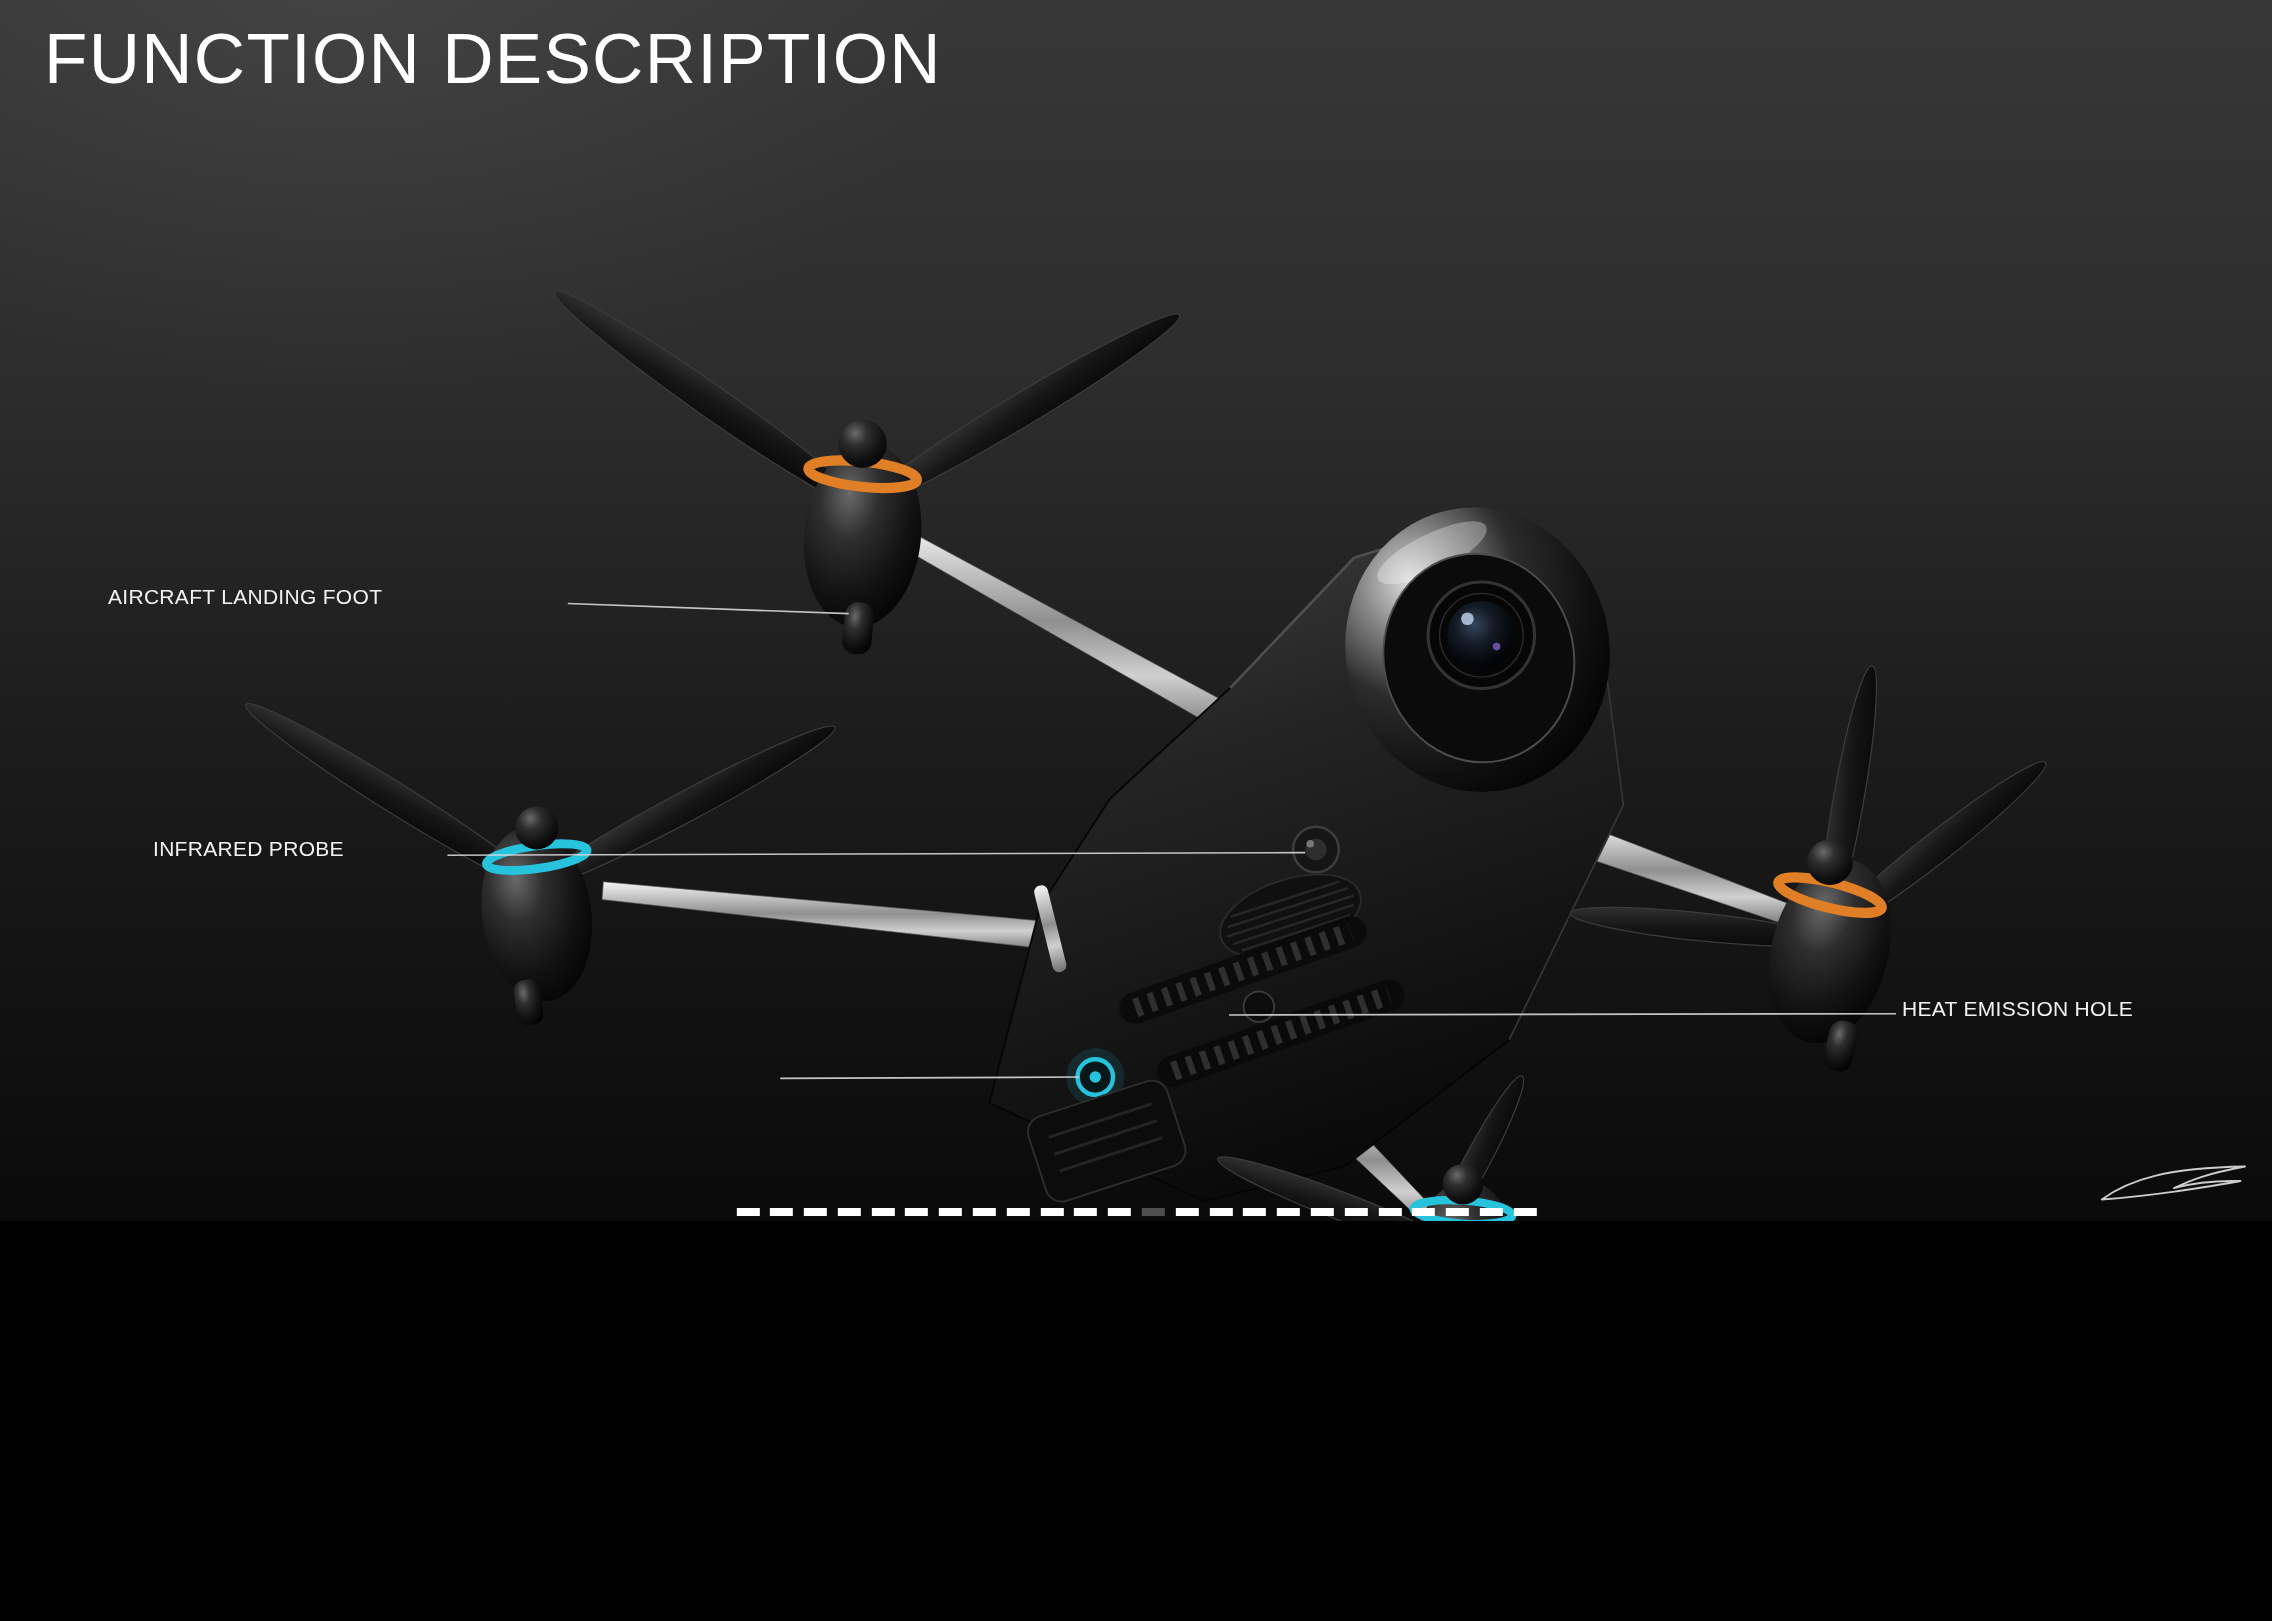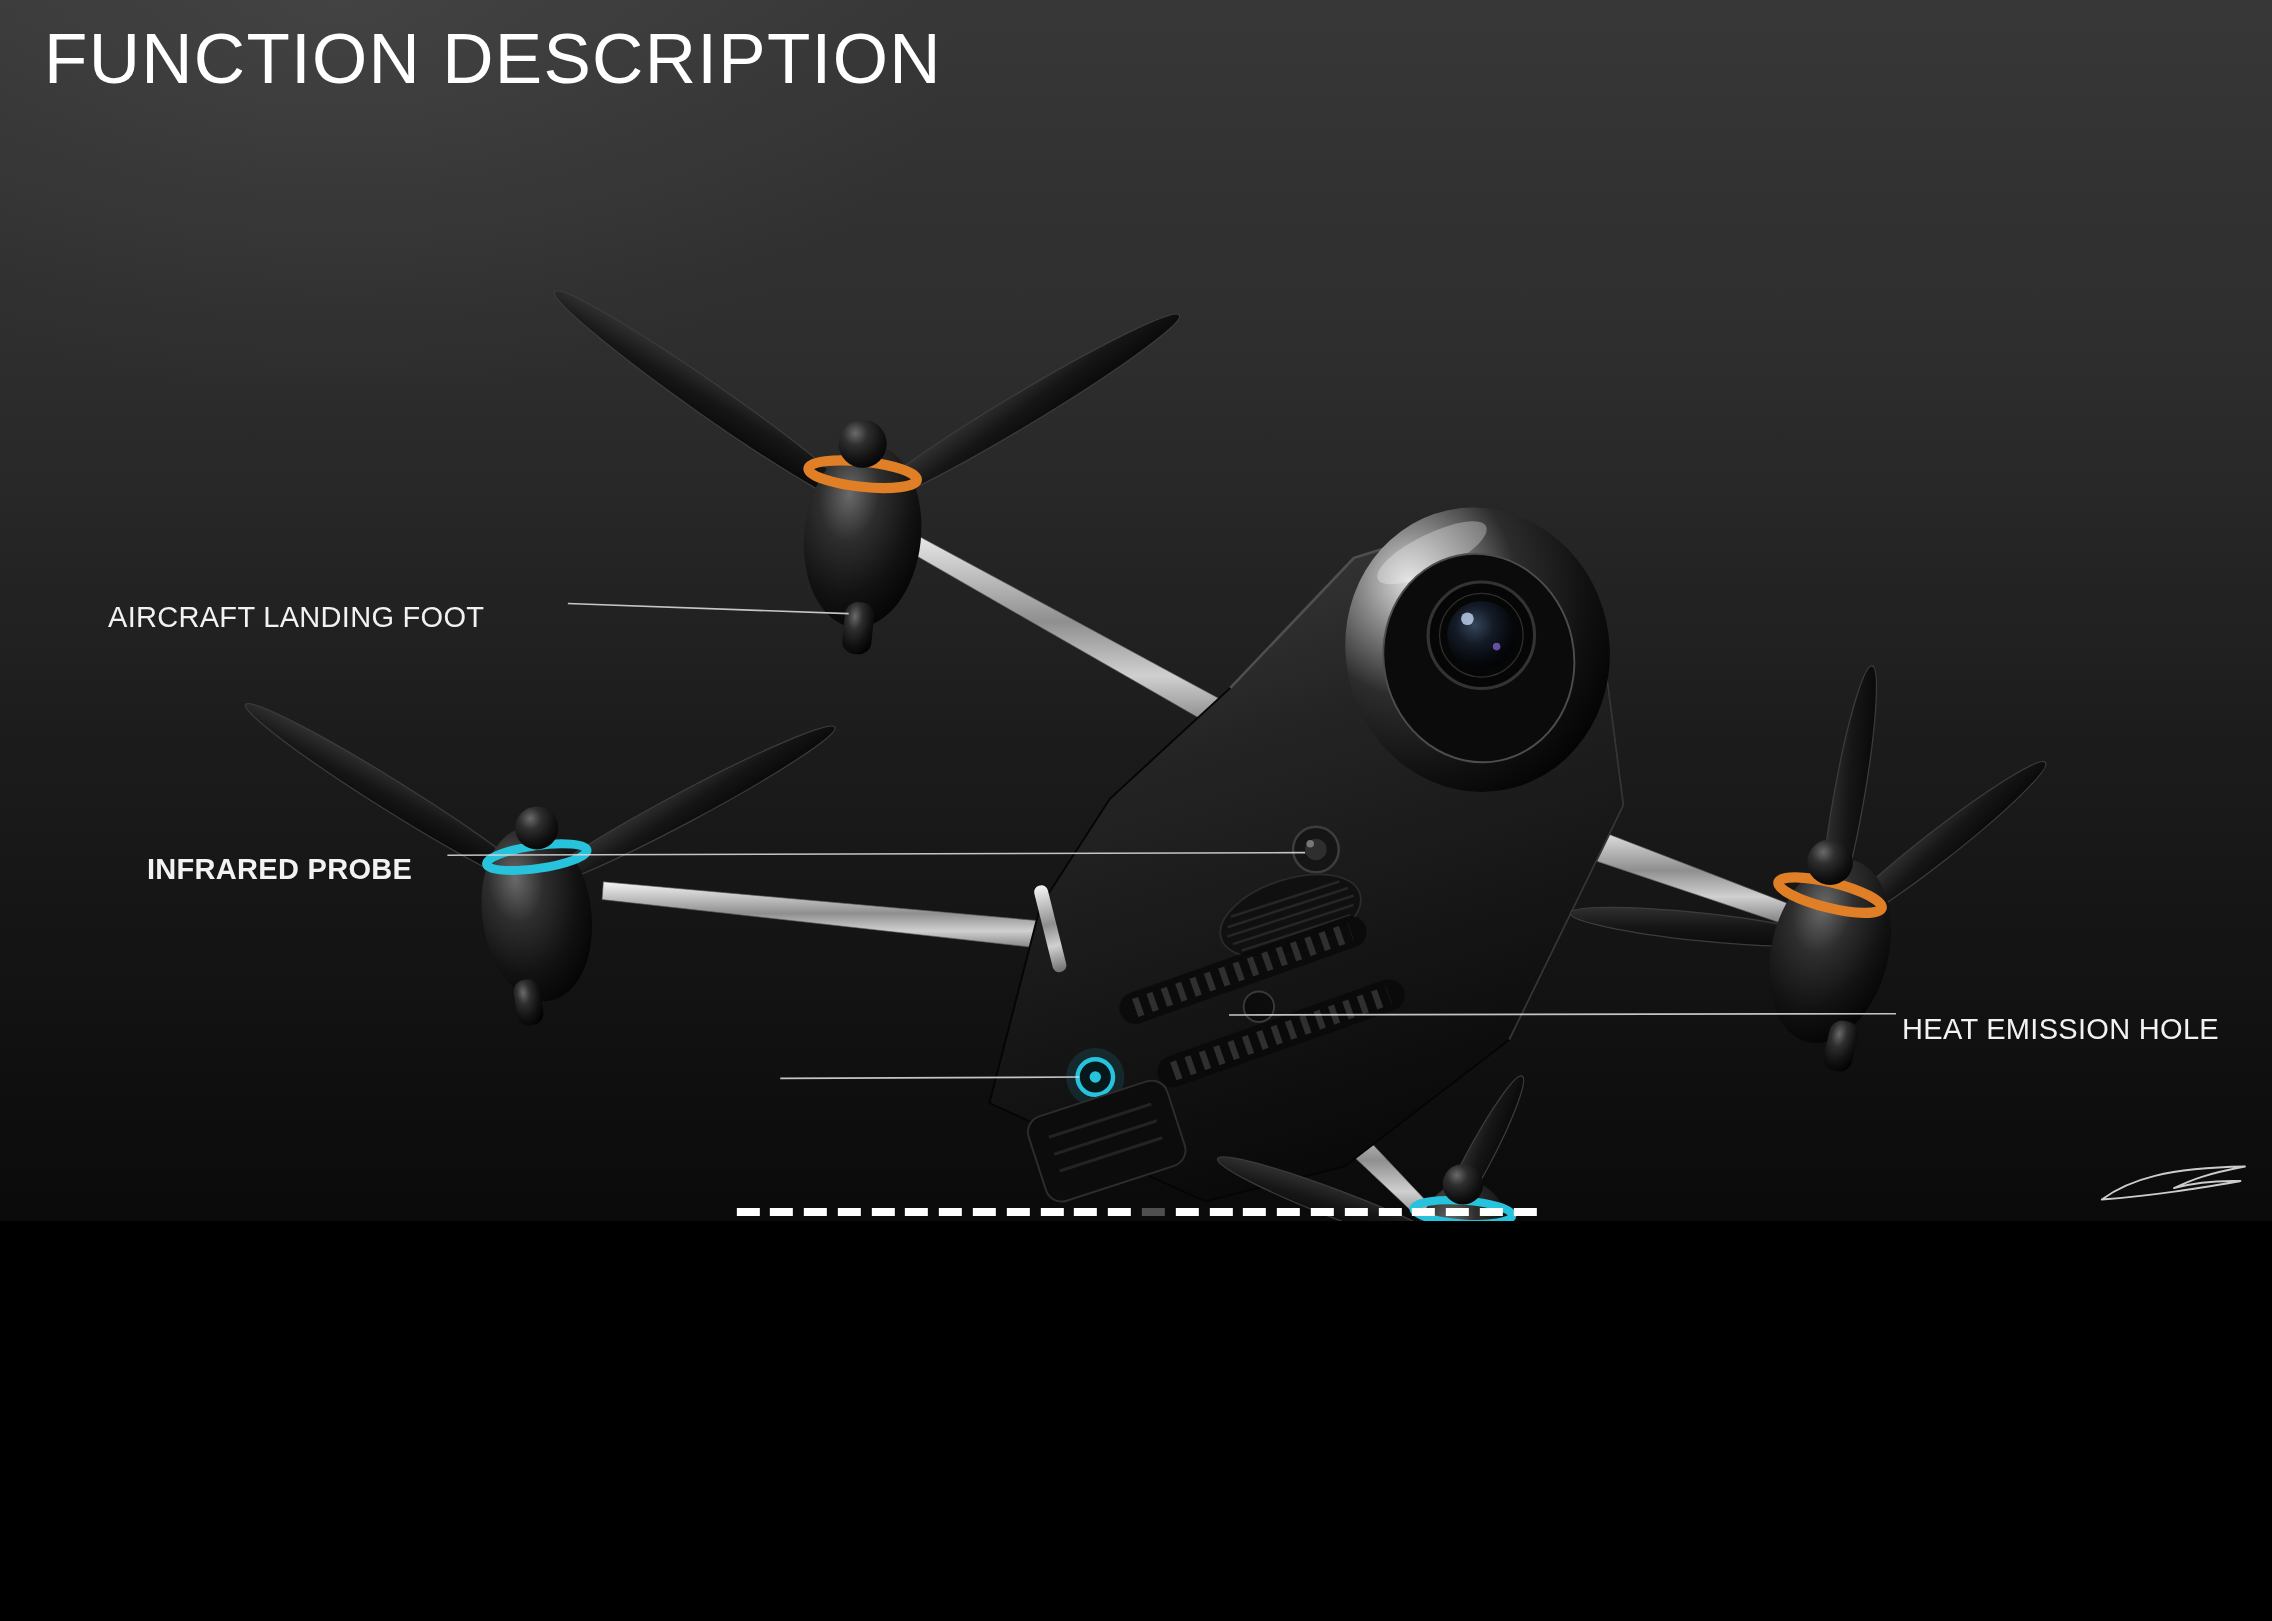--- a/index.html
+++ b/index.html
@@ -9,25 +9,25 @@
       radial-gradient(888px 571px at 15% 0%, rgba(120,120,120,0.18), rgba(0,0,0,0) 70%),
       linear-gradient(180deg,#373737 0%,#2d2d2d 30%,#1b1b1b 62%,#0a0a0a 100%);
     font-family:"Liberation Sans",sans-serif;
   }
   svg.scene{position:absolute;left:0;top:0;}
   .page-title{
     position:absolute;left:44px;top:18px;font-size:71px;font-weight:400;
     color:#ffffff;letter-spacing:1.3px;white-space:nowrap;
   }
   .callout{
-    position:absolute;color:#f2f2f2;font-size:29px;letter-spacing:0.3px;
-    white-space:nowrap;font-weight:400;margin-top:16px;
+    position:absolute;color:#f2f2f2;font-size:21px;letter-spacing:0.3px;
+    white-space:nowrap;font-weight:400;
   }
   #callout-aircraft{left:108px;top:585px;}
-  #callout-infrared{left:147px;top:837px;font-weight:bold;}
+  #callout-infrared{left:153px;top:837px;}
   #callout-electric{left:113px;top:1060px;}
   #callout-heat{left:1902px;top:997px;}
   .dashes{
     position:absolute;left:50%;bottom:5px;transform:translateX(-50%);
     display:flex;gap:10.8px;
   }
   .dash{width:23px;height:8.2px;}
   .logo{position:absolute;right:23px;bottom:7.6px;}
 </style>
 </head>

